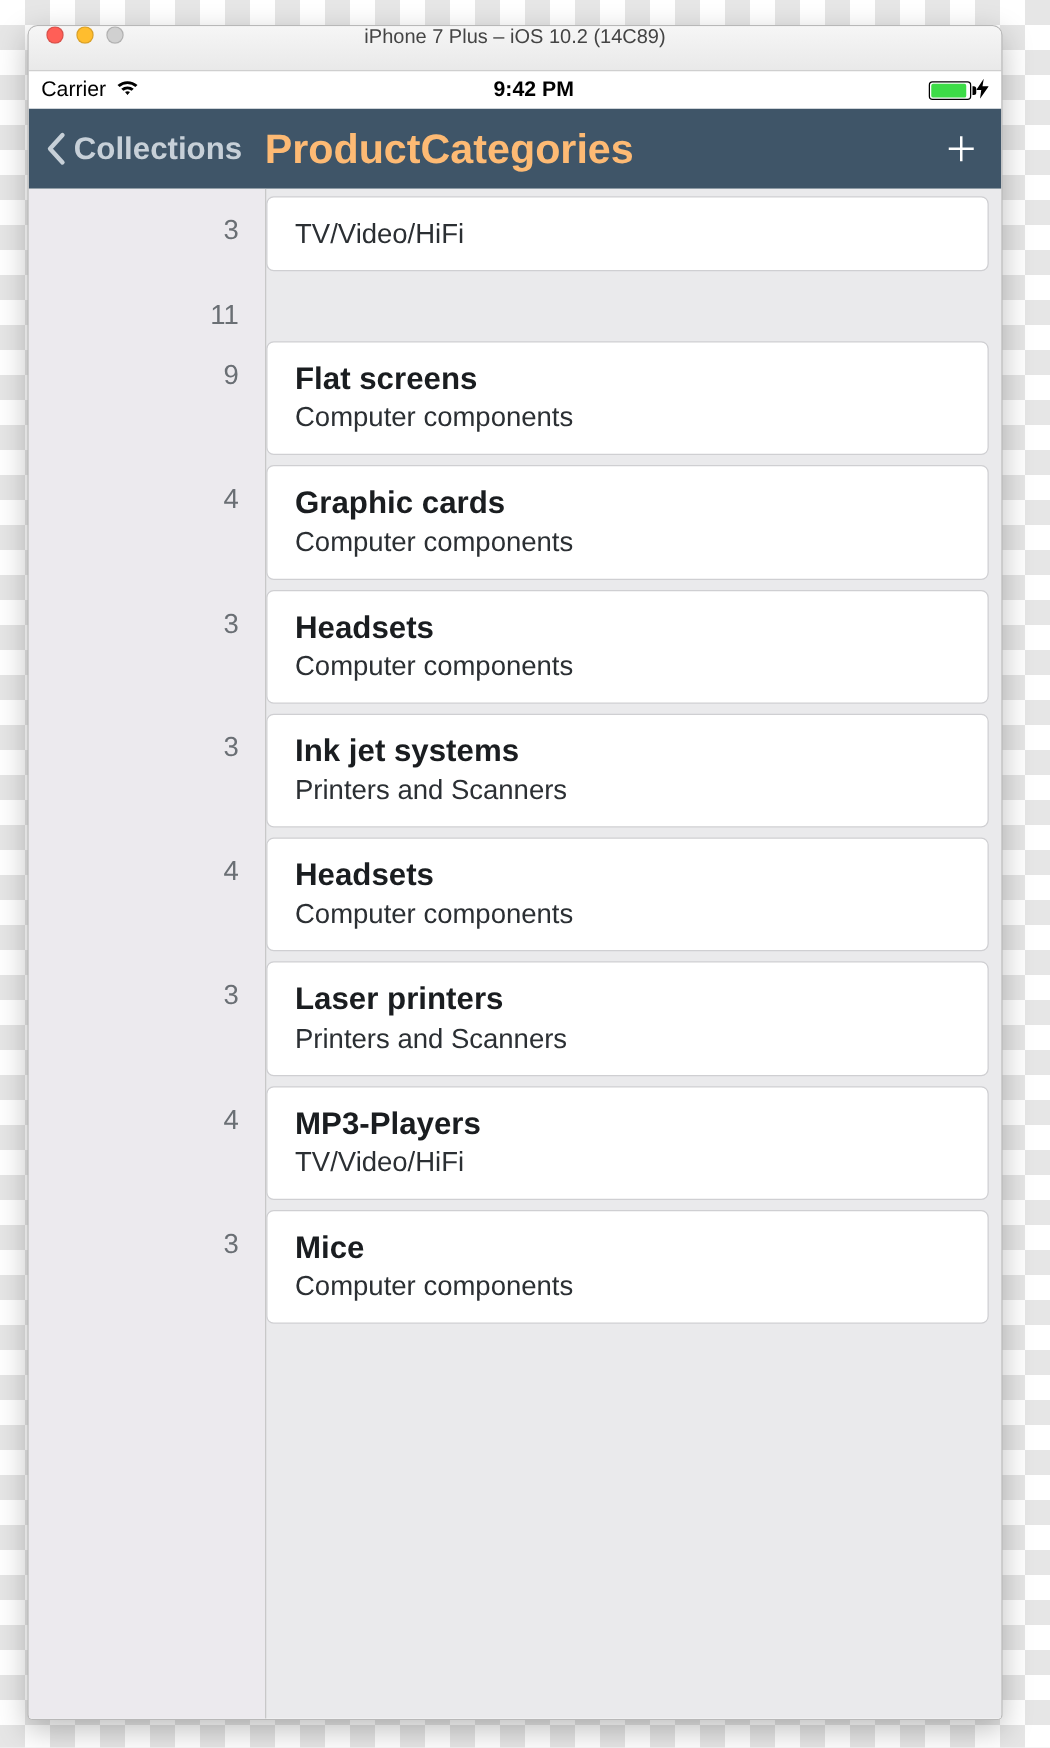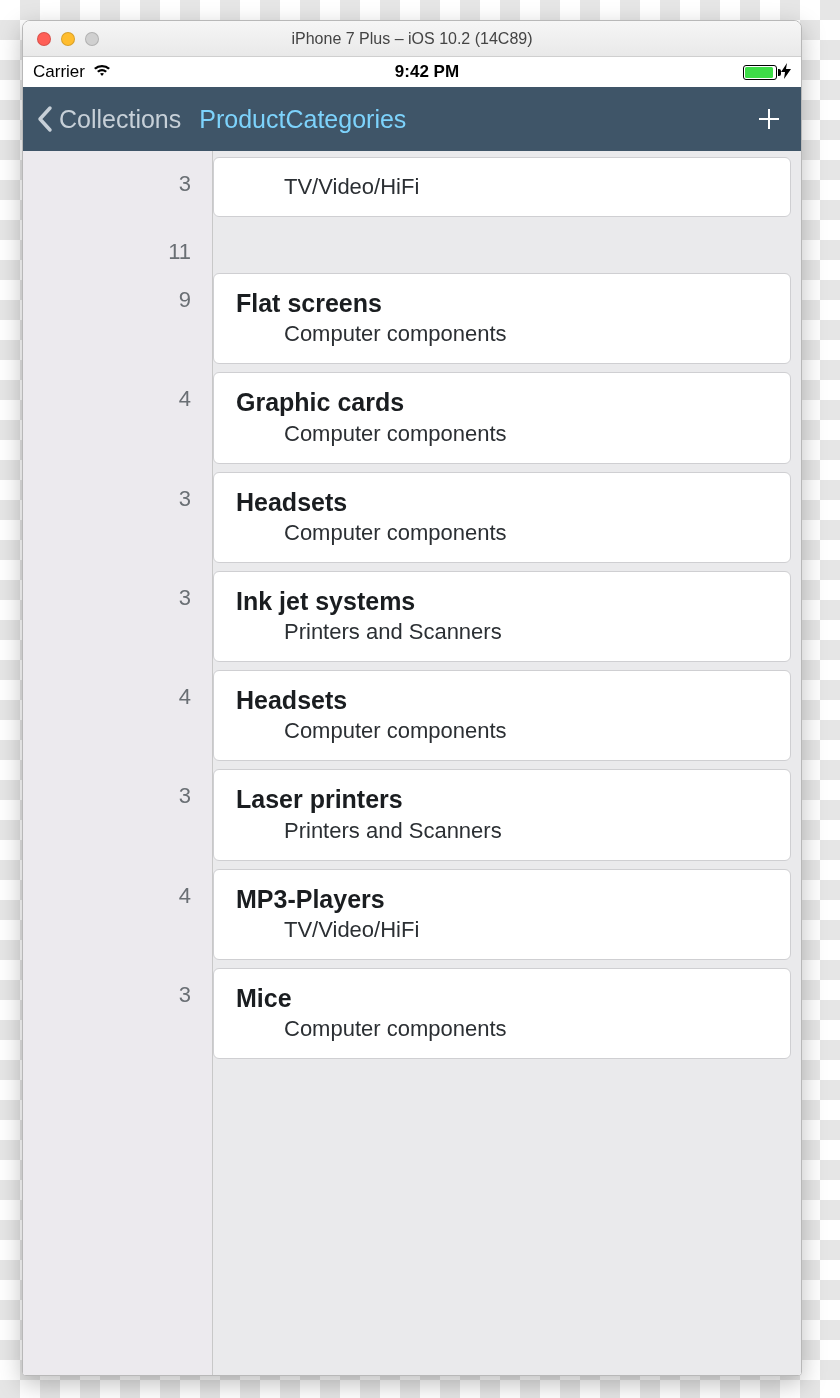--- a/index.html
+++ b/index.html
@@ -29,21 +29,20 @@
     box-shadow: 0 8px 24px rgba(0,0,0,0.25);
     overflow: hidden;
     display: flex;
     flex-direction: column;
   }
   .titlebar {
     height: 36px;
     background: linear-gradient(#f6f6f6, #e9e9e9);
     border-bottom: 1px solid #cfcfcf;
     display: flex;
-    align-items: center;
     position: relative;
     flex: 0 0 auto;
   }
   .traffic {
     display: flex;
     gap: 10px;
     padding-left: 14px;
   }
   .traffic span {
     width: 14px; height: 14px; border-radius: 50%;
@@ -103,28 +102,28 @@
     gap: 6px;
     color: #fff;
   }
   .back-chevron {
     width: 16px; height: 28px; flex: 0 0 auto;
     display: flex; align-items: center; justify-content: center;
   }
   .back-chevron svg { stroke: #c7d0d8; }
   .back-label {
     font-size: 25px;
-    font-weight: 400;
+    font-weight: 700;
     color: #c7d0d8;
     margin-right: 12px;
   }
   .nav-title {
-    font-size: 25px;
-    font-weight: 400;
-    color: #7dd3fc;
+    font-size: 33px;
+    font-weight: 700;
+    color: #fdba74;
     flex: 1 1 auto;
   }
   .plus-btn {
     width: 36px; height: 36px;
     display: flex; align-items: center; justify-content: center;
   }
   .plus-btn svg { stroke: #fff; }
   .content {
     flex: 1 1 auto;
     background: #eaeaec;
@@ -158,21 +157,20 @@
     font-size: 25px;
     font-weight: 700;
     color: #1a1d20;
     line-height: 1.25;
   }
   .item-sub {
     font-size: 22px;
     font-weight: 400;
     color: #2b2f33;
     margin-top: 2px;
-    margin-left: 48px;
   }
   
   .content { position: relative; }
   .sidebar-bg {
     position: absolute;
     left: 0; top: 0; bottom: 0;
     width: 190px;
     background: #eceaee;
     border-right: 1px solid #c8c8c8;
   }

